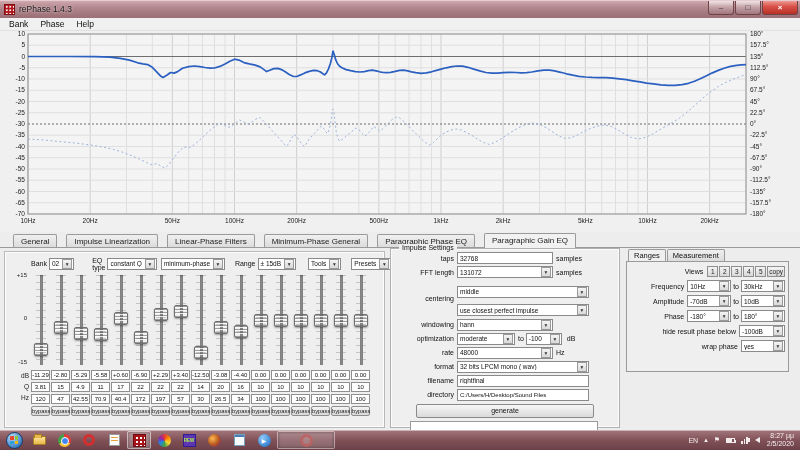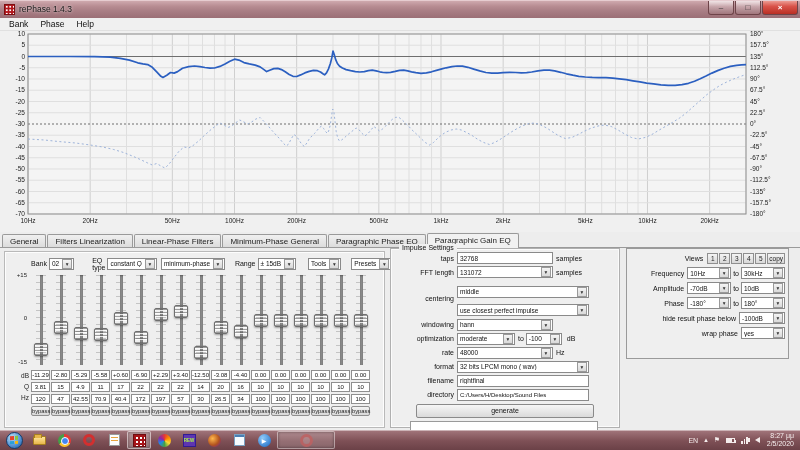--- a/index.html
+++ b/index.html
@@ -25,21 +25,21 @@
   .menubar { position:absolute; left:0; top:18px; width:800px; height:13px; background:#f0f0f0;
     border-bottom:1px solid #e0e0e0; display:flex; align-items:center; padding-left:3px; }
   .menu-item { font-size:8.5px; color:#111; padding:0 6px; }
 
   
   .graph-wrap { position:absolute; left:0; top:31px; width:800px; height:201px; background:#f0f0f0; }
   svg text { font-family:"Liberation Sans", sans-serif; }
 
   
   .tabstrip { position:absolute; left:0; top:232px; width:800px; height:16px; display:flex; align-items:flex-end;
-    border-bottom:1px solid #9a9a9a; background:#ededed; padding-left:2px; }
+    border-bottom:1px solid #9a9a9a; background:#ededed; padding-left:13px;gap:8px; }
   .tab { font-size:8px; color:#222; padding:2px 7px 2px; border:1px solid #9a9a9a; border-bottom:none;
     background:linear-gradient(180deg,#f0f0f0,#dcdcdc); margin-right:1px; border-radius:2px 2px 0 0; height:13px; }
   .tab.active { background:#f1f1f1; height:15px; margin-bottom:-1px; }
 
   
   .content { position:absolute; left:0; top:248px; width:800px; height:182px; background:#ededed; }
 
   
   .eq-panel { position:absolute; left:4px; top:3px; width:381px; height:177px; border:1px solid #b9b9b9;
     box-shadow:inset 0 0 0 1px #fdfdfd; background:#efefef; padding:2px 2px 0 2px; }
@@ -253,21 +253,21 @@
         <text x="440.9853102047703" y="192" text-anchor="middle" font-size="6.5" fill="#222">1kHz</text>
         <text x="503.14579327488525" y="192" text-anchor="middle" font-size="6.5" fill="#222">2kHz</text>
         <text x="585.3174822370405" y="192" text-anchor="middle" font-size="6.5" fill="#222">5kHz</text>
         <text x="647.4779653071554" y="192" text-anchor="middle" font-size="6.5" fill="#222">10kHz</text>
         <text x="709.6384483772705" y="192" text-anchor="middle" font-size="6.5" fill="#222">20kHz</text>
       </svg>
   </div>
 
   <div class="tabstrip">
     <span class="tab">General</span>
-    <span class="tab">Filters Linearization</span>
+    <span class="tab">Impulse Linearization</span>
     <span class="tab">Linear-Phase Filters</span>
     <span class="tab">Minimum-Phase General</span>
     <span class="tab">Paragraphic Phase EQ</span>
     <span class="tab active">Paragraphic Gain EQ</span>
   </div>
 
   <div class="content">
 
     <div class="eq-panel">
       <div class="eq-controls">
@@ -545,20 +545,24 @@
       </div>
       <div class="irow">
         <span class="ilbl">directory</span>
         <input class="txt" style="width: 132px; font-size: 6px;" value="C:/Users/H/Desktop/Sound Files">
       </div>
       <div class="gen-btn">generate</div>
       <div class="status-box"></div>
     </div>
 
     <div class="ranges">
+      <div class="rtabs">
+        <span class="rtab active">Ranges</span>
+        <span class="rtab">Measurement</span>
+      </div>
       <div class="rbox">
         <div class="rrow">
           <span class="rlbl">Views</span>
           <span class="view-btn">1</span>
           <span class="view-btn">2</span>
           <span class="view-btn">3</span>
           <span class="view-btn">4</span>
           <span class="view-btn">5</span>
           <span class="view-btn">copy</span>
         </div>

